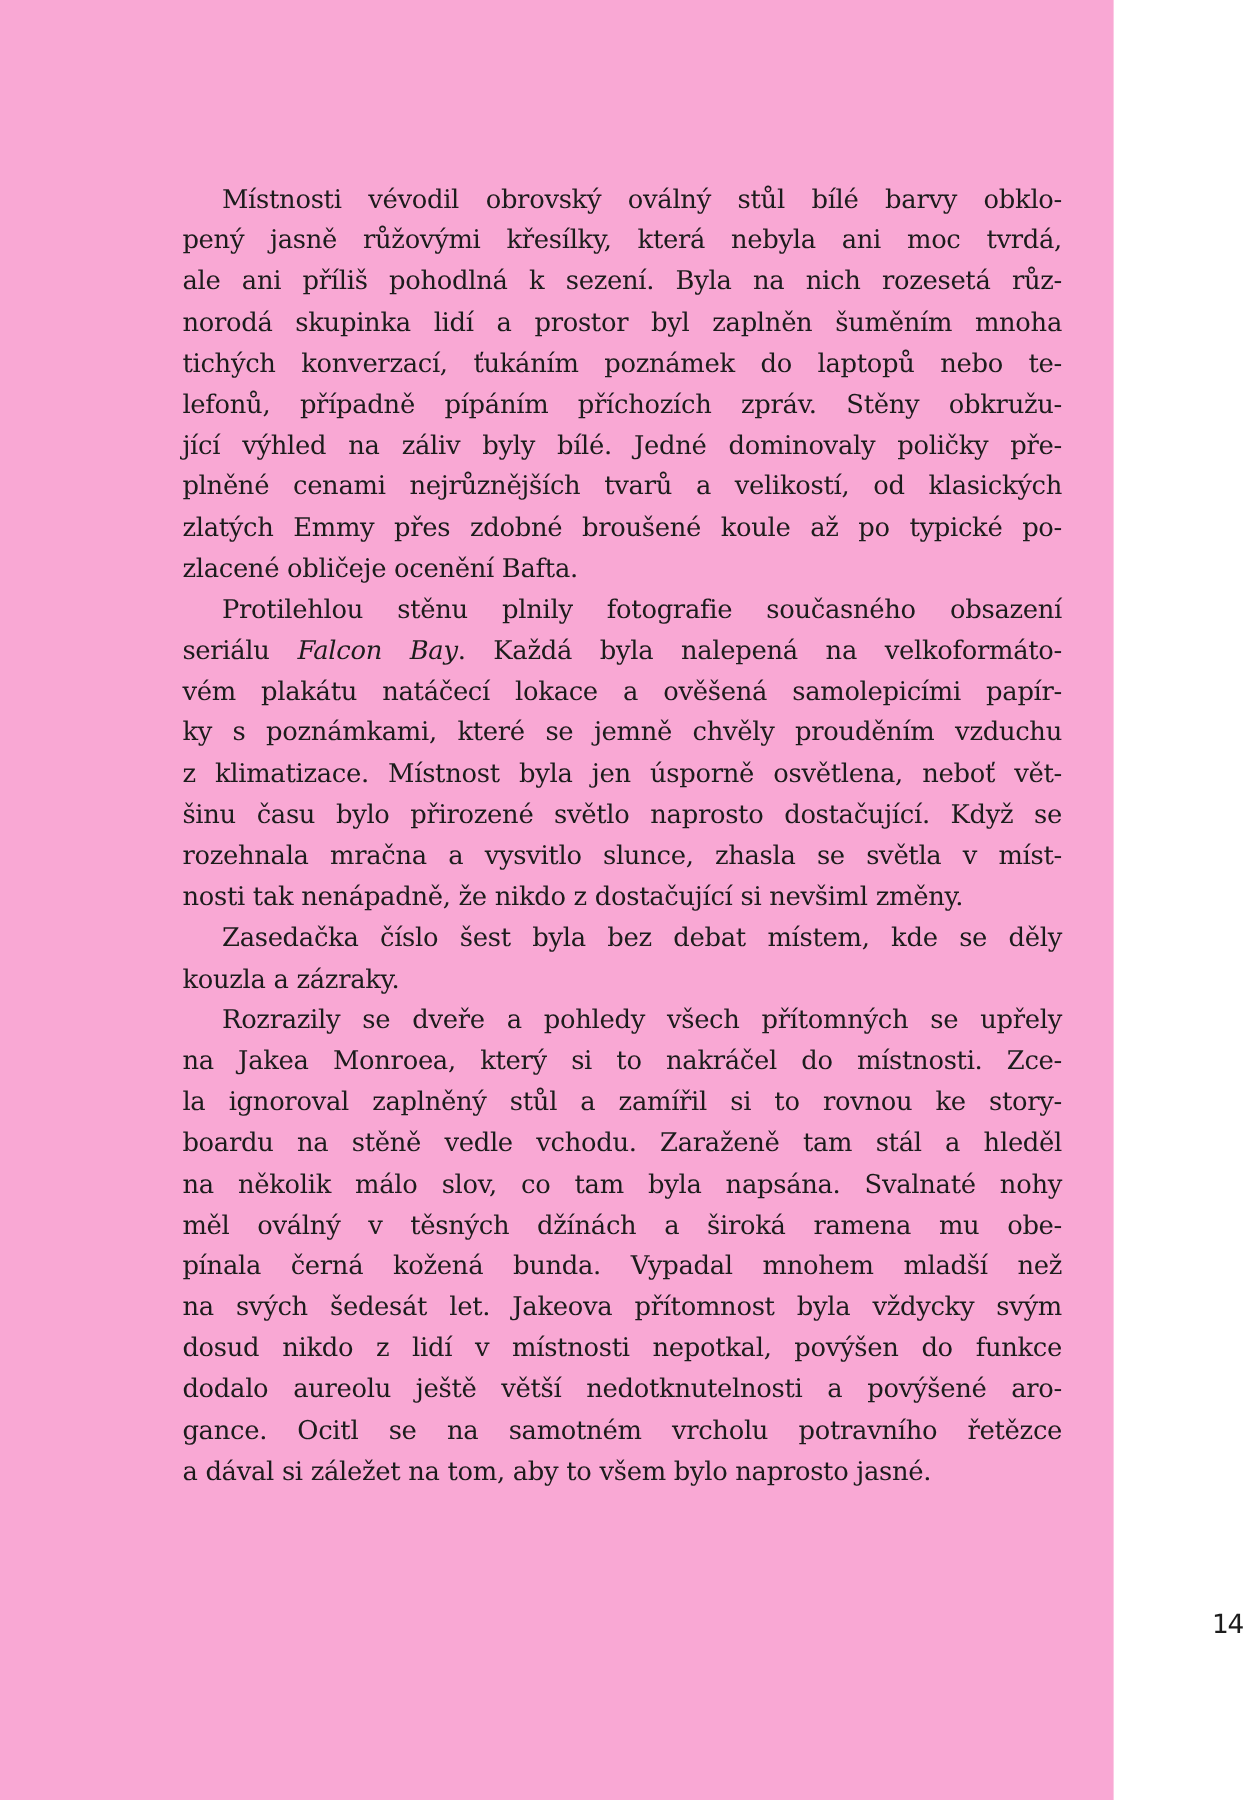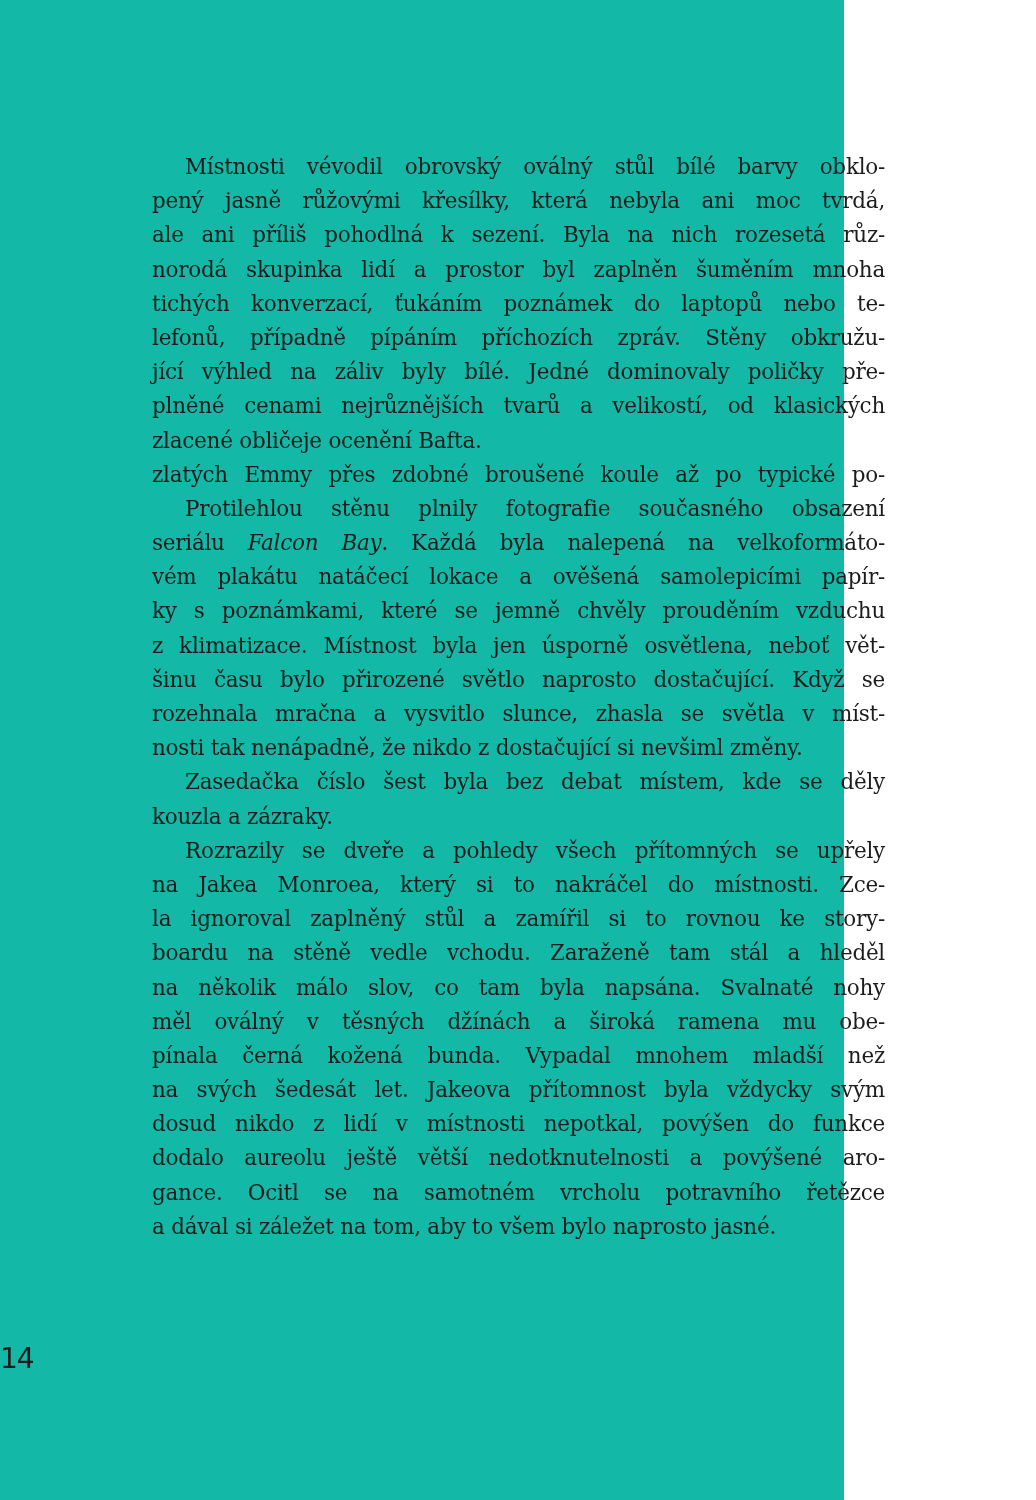--- a/index.html
+++ b/index.html
@@ -10,23 +10,23 @@
     body {
       width: 1036px;
       height: 1500px;
       position: relative;
       overflow: hidden;
     }
     .page {
       position: absolute;
       left: 0;
       top: 0;
-      width: 844px;
+      width: 928px;
       height: 1500px;
-      background: #14b8a6;
+      background: #f9a8d4;
     }
     .text-block {
       position: absolute;
       left: 152px;
       top: 150px;
       width: 733px;
       font-family: "DejaVu Serif", "Liberation Serif", serif;
       font-size: 21.5px;
       line-height: 34.2px;
       color: #1c1c1c;
@@ -46,44 +46,44 @@
       padding-left: 33px;
     }
     .italic {
       font-style: italic;
     }
     .page-number {
       position: absolute;
       left: 0;
       width: 1036px;
       top: 1342px;
-      text-align: left;
+      text-align: right;
       font-family: "DejaVu Sans", "Liberation Sans", sans-serif;
-      font-size: 28px;
+      font-size: 22px;
       color: #1c1c1c;
       letter-spacing: -1px;
     }
   </style>
 </head>
 <body>
 
 <div class="page">
   <div class="text-block">
 
     <div>
       <span class="line indent">Místnosti vévodil obrovský oválný stůl bílé barvy obklo-</span>
       <span class="line">pený jasně růžovými křesílky, která nebyla ani moc tvrdá,</span>
       <span class="line">ale ani příliš pohodlná k sezení. Byla na nich rozesetá růz-</span>
       <span class="line">norodá skupinka lidí a prostor byl zaplněn šuměním mnoha</span>
       <span class="line">tichých konverzací, ťukáním poznámek do laptopů nebo te-</span>
       <span class="line">lefonů, případně pípáním příchozích zpráv. Stěny obkružu-</span>
       <span class="line">jící výhled na záliv byly bílé. Jedné dominovaly poličky pře-</span>
       <span class="line">plněné cenami nejrůznějších tvarů a velikostí, od klasických</span>
+      <span class="line">zlatých Emmy přes zdobné broušené koule až po typické po-</span>
       <span class="line last">zlacené obličeje ocenění Bafta.</span>
-      <span class="line">zlatých Emmy přes zdobné broušené koule až po typické po-</span>
     </div>
 
     <div>
       <span class="line indent">Protilehlou stěnu plnily fotografie současného obsazení</span>
       <span class="line"><span>seriálu </span><span class="italic">Falcon Bay</span><span>. Každá byla nalepená na velkoformáto-</span></span>
       <span class="line">vém plakátu natáčecí lokace a ověšená samolepicími papír-</span>
       <span class="line">ky s poznámkami, které se jemně chvěly prouděním vzduchu</span>
       <span class="line">z klimatizace. Místnost byla jen úsporně osvětlena, neboť vět-</span>
       <span class="line">šinu času bylo přirozené světlo naprosto dostačující. Když se</span>
       <span class="line">rozehnala mračna a vysvitlo slunce, zhasla se světla v míst-</span>

